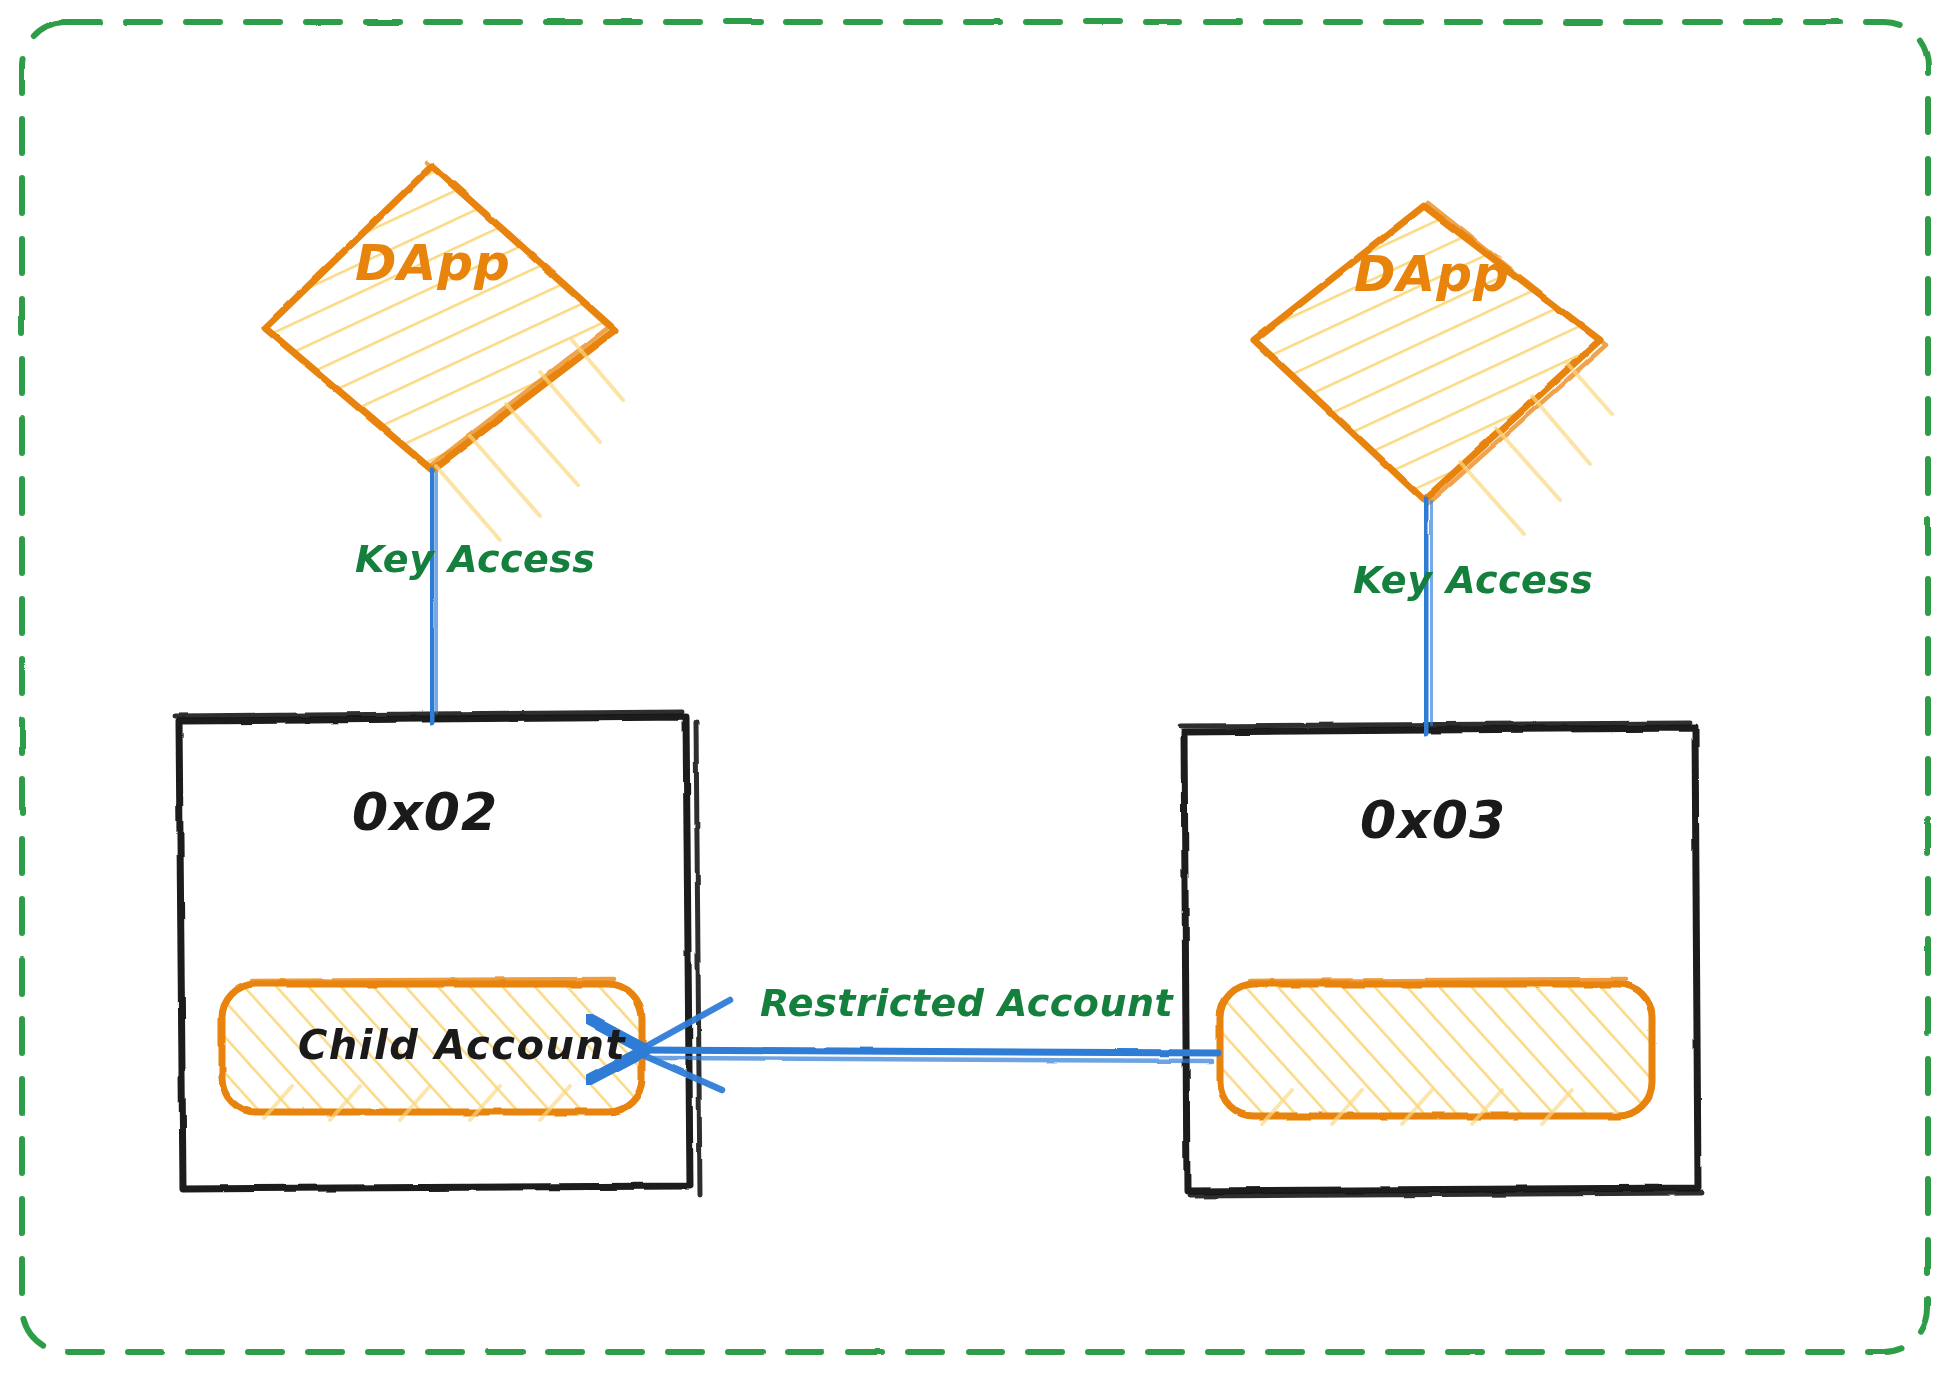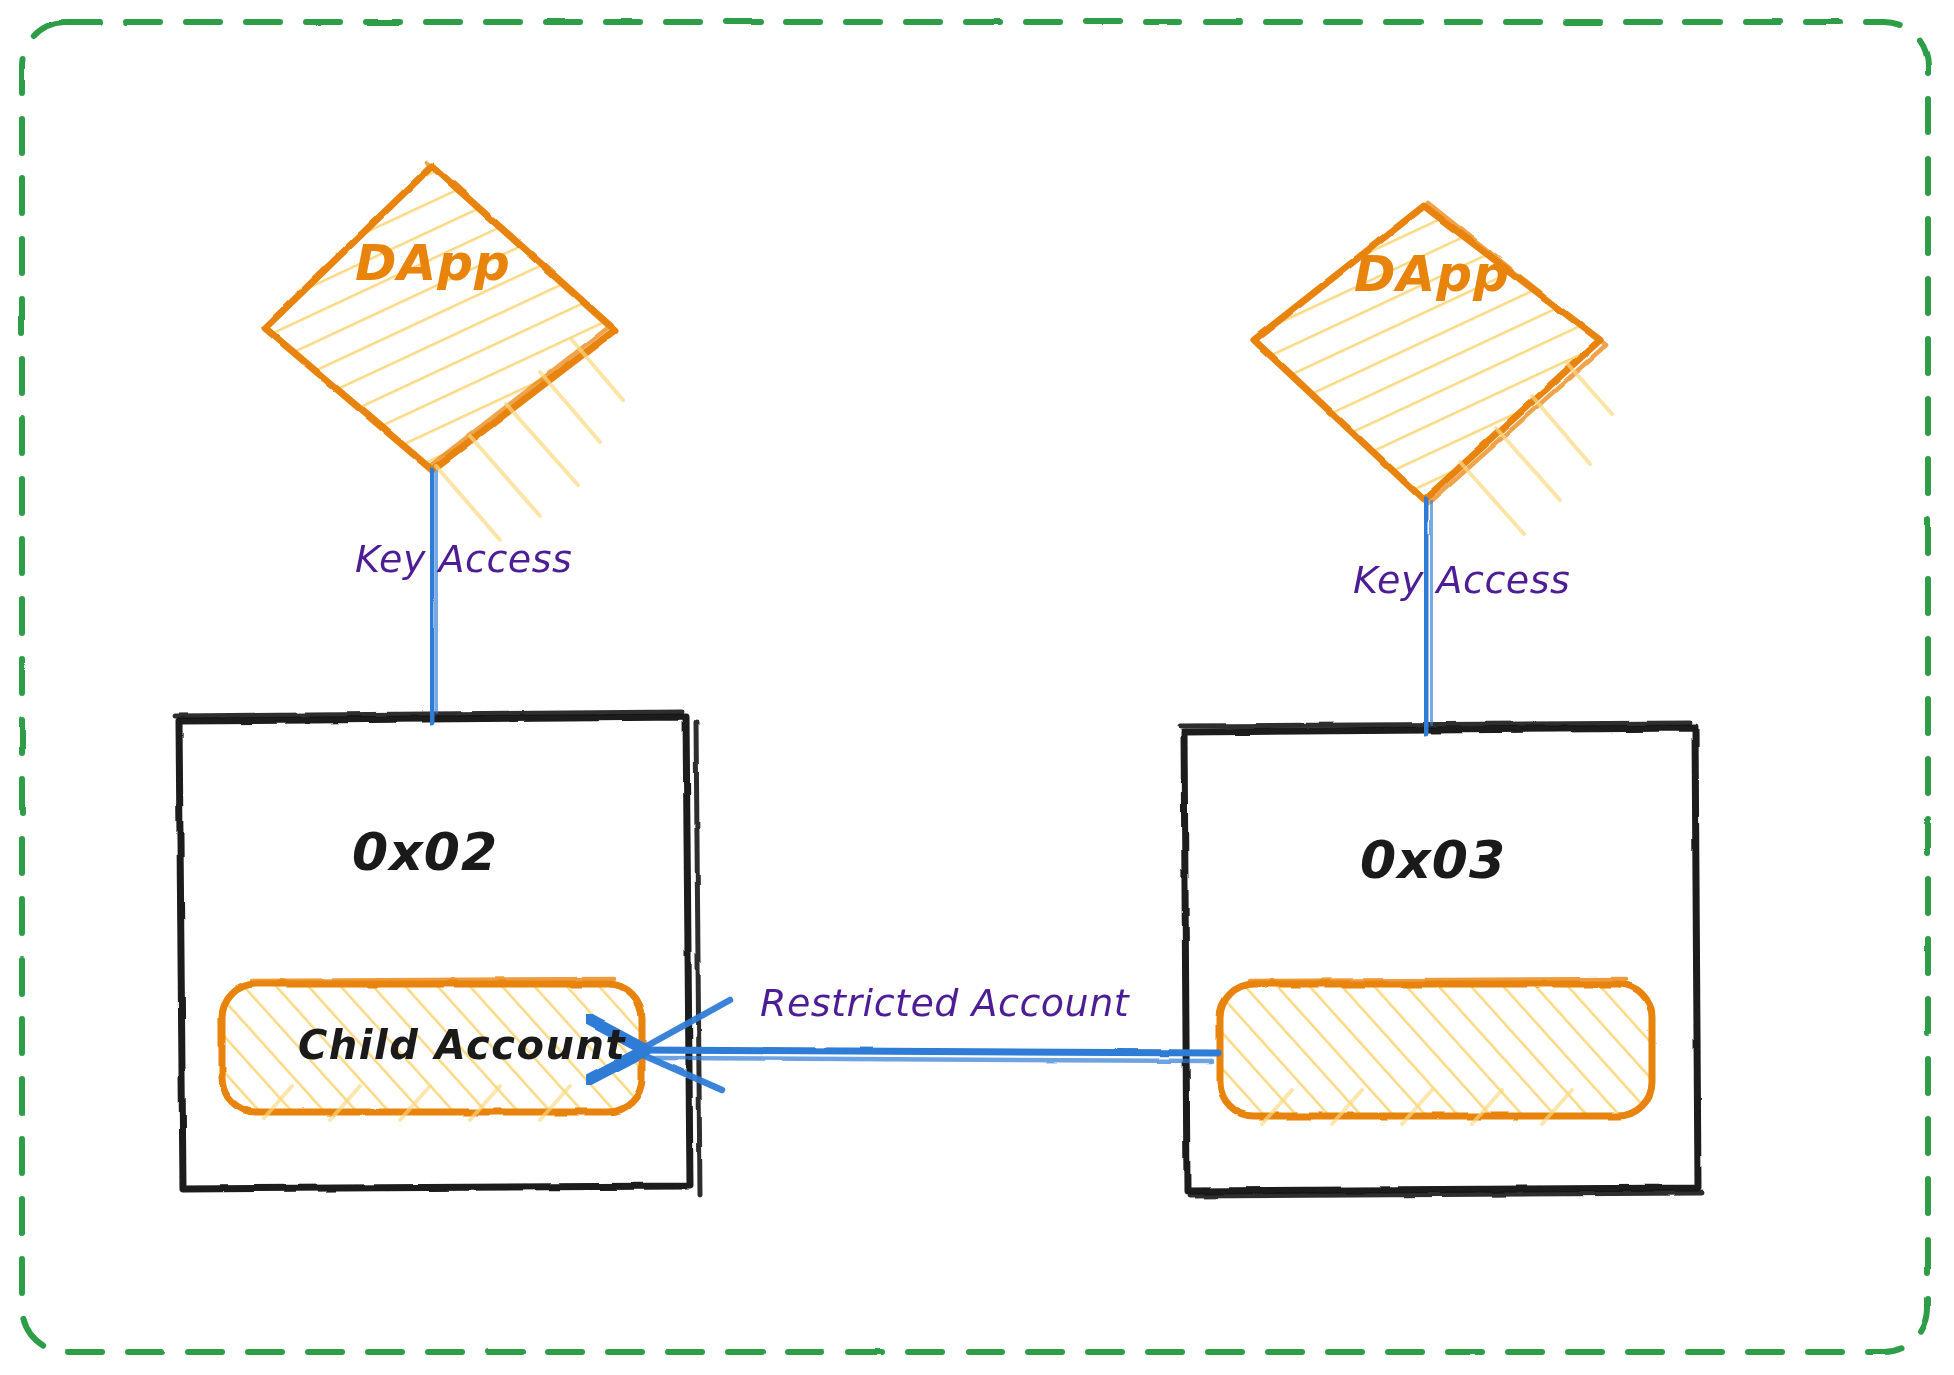--- a/index.html
+++ b/index.html
@@ -31,33 +31,32 @@
     pointer-events: none;
   }
   .lbl-node {
     color: #E8840C;
     font-size: 50px;
     font-style: italic;
     font-weight: 600;
     letter-spacing: 1px;
   }
   .lbl-edge {
-    color: #4c1d95;
+    color: #15803d;
     font-size: 38px;
     font-style: italic;
-    font-weight: 400;
+    font-weight: 700;
     letter-spacing: 0.5px;
   }
   .lbl-addr {
     color: #1A1A1A;
     font-size: 52px;
     font-style: italic;
     font-weight: 600;
     letter-spacing: 1px;
-    margin-top: 40px;
   }
   .lbl-acct {
     color: #1A1A1A;
     font-size: 40px;
     font-style: italic;
     font-weight: 600;
     letter-spacing: 1.5px;
   }
 </style>
 </head>

